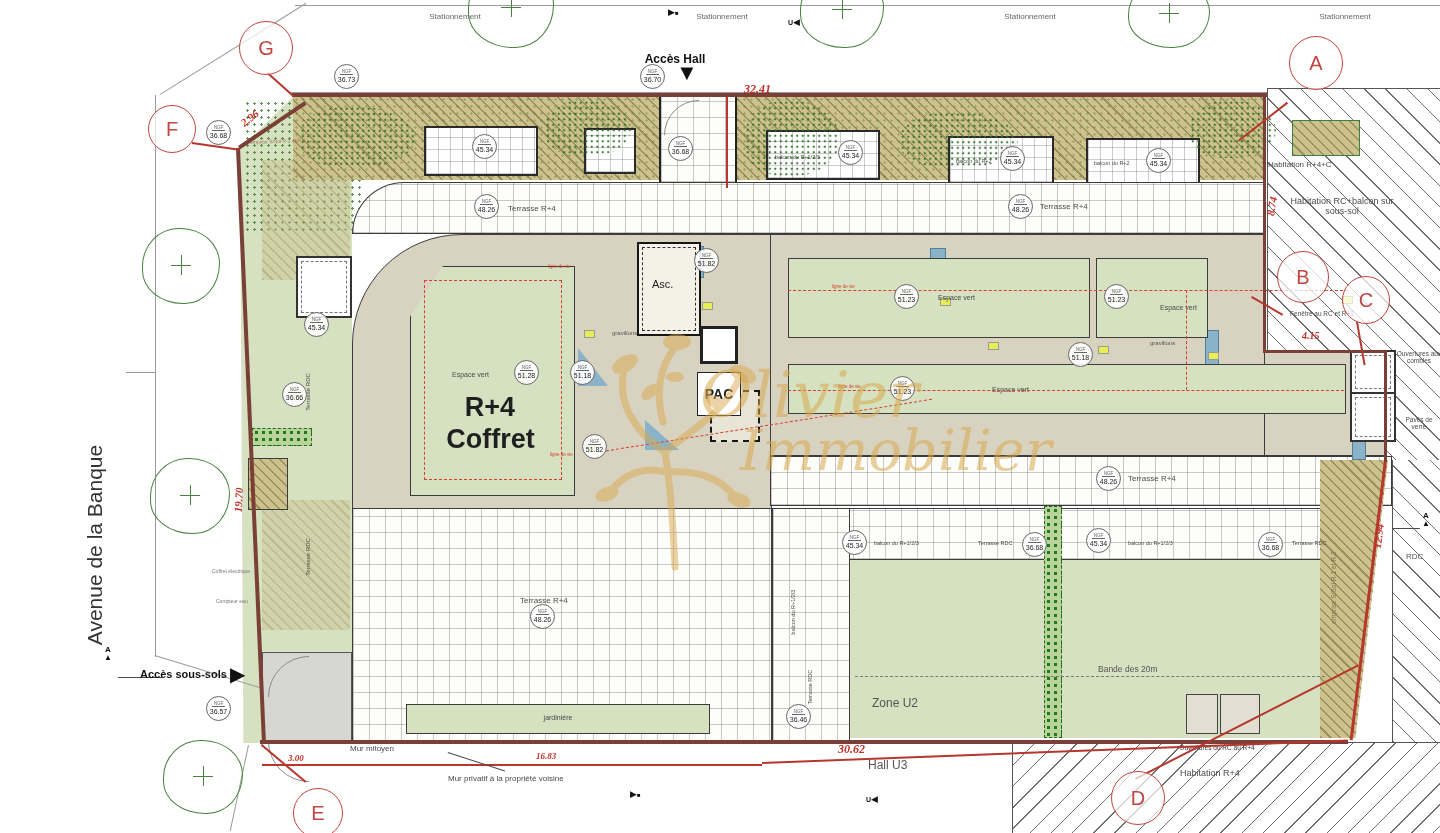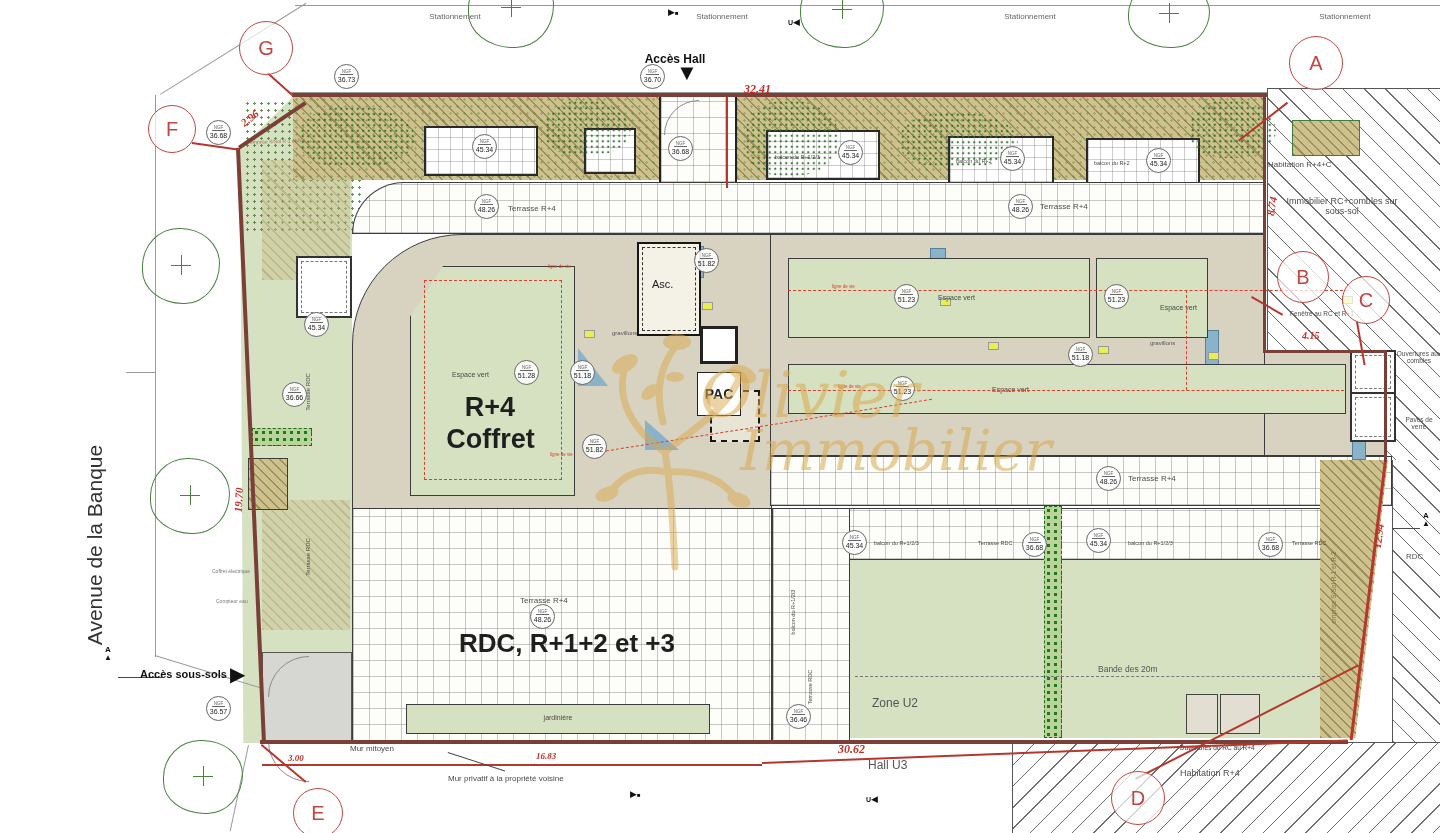--- a/index.html
+++ b/index.html
@@ -210,21 +210,20 @@
   <div class="lbl" style="left:978px;top:540px;font-size:5.5px">Terrasse RDC</div>
   <div class="lbl" style="left:1128px;top:540px;font-size:5.5px">balcon du R+1/2/3</div>
   <div class="lbl" style="left:1292px;top:540px;font-size:5.5px">Terrasse RDC</div>
 
   <div class="abs tile bld" style="left:772px;top:508px;width:78px;height:234px;z-index:3"></div>
   <div class="lbl c" style="left:743px;top:609px;width:100px;font-size:5.5px;transform:rotate(-90deg)">balcon du R+1/2/3</div>
   <div class="lbl c" style="left:760px;top:684px;width:100px;font-size:5.5px;transform:rotate(-90deg)">Terrasse RDC</div>
 
   <div class="abs tile bld" style="left:352px;top:508px;width:420px;height:234px;z-index:3"></div>
   <div class="lbl" style="left:520px;top:596px;font-size:8px">Terrasse R+4</div>
-  <div class="big" style="left:372px;top:628px;width:390px;font-size:26px;text-align:center">RDC, R+1+2 et +3</div>
   <div class="abs greenA bld" style="left:406px;top:704px;width:304px;height:30px;z-index:4"></div>
   <div class="lbl c" style="left:406px;top:714px;width:304px;font-size:7px">jardinière</div>
 
   <div class="abs" style="left:262px;top:652px;width:90px;height:90px;background:#d6d6d2;border:1.5px solid #555;z-index:3"></div>
   <div class="qarc" style="left:268px;top:656px;width:80px;height:80px"></div>
   <div class="qarc" style="left:268px;top:700px;width:80px;height:80px;transform:rotate(-90deg)"></div>
 
   <div class="abs greenA" style="left:846px;top:558px;width:496px;height:180px;border-top:1.5px solid #3c3c3c;z-index:2"></div>
   <div class="hedge" style="left:1044px;top:506px;width:16px;height:230px"></div>
   <div class="abs" style="left:855px;top:676px;width:470px;border-top:1.2px dashed #777;z-index:4"></div>
@@ -235,21 +234,21 @@
   <div class="vbox" style="left:1220px;top:694px;width:38px;height:38px"></div>
   <div class="lbl c" style="left:1162px;top:744px;width:110px;font-size:6.5px;white-space:normal;line-height:7px;color:#333">Ouvertures du RC au R+4</div>
 
   <div class="abs hatchk" style="left:1320px;top:460px;width:68px;height:278px;clip-path:polygon(0 0,100% 0,52% 100%,0 100%);z-index:3"></div>
   <div class="lbl c" style="left:1278px;top:584px;width:110px;font-size:6.5px;color:#7c6c48;transform:rotate(-90deg)">emprise S/Sol R-1 et R-2</div>
   <div class="redl" style="left:1384px;top:460px;width:2.5px;height:282px;transform:rotate(7deg);transform-origin:top left;z-index:5"></div>
 
   <div class="abs hatchn1" style="left:1267px;top:88px;width:173px;height:372px;border-left:1px solid #555;border-top:1px solid #555;z-index:1"></div>
   <div class="abs hatchk" style="left:1292px;top:120px;width:68px;height:36px;border:1.5px solid #3f7d3f;z-index:2"></div>
   <div class="lbl" style="left:1268px;top:160px;font-size:8px">Habitation R+4+C</div>
-  <div class="lbl c" style="left:1284px;top:196px;width:116px;font-size:9px;white-space:normal;line-height:10px">Immobilier RC+combles sur sous-sol</div>
+  <div class="lbl c" style="left:1284px;top:196px;width:116px;font-size:9px;white-space:normal;line-height:10px">Habitation RC+balcon sur sous-sol</div>
   <div class="lbl c" style="left:1286px;top:310px;width:72px;font-size:6.5px;white-space:normal;line-height:7px">Fenêtre au RC et R+1</div>
   <div class="win" style="left:1350px;top:350px;width:42px;height:40px">
       <span class="in"></span>
     </div>
   <div class="win" style="left:1350px;top:392px;width:42px;height:46px">
       <span class="in"></span>
     </div>
   <div class="lbl c" style="left:1396px;top:350px;width:46px;font-size:6.5px;white-space:normal;line-height:7px">Ouvertures aux combles</div>
   <div class="lbl c" style="left:1398px;top:416px;width:42px;font-size:6.5px;white-space:normal;line-height:7px">Pavés de verre</div>
   <div class="abs hatchn1" style="left:1392px;top:460px;width:48px;height:282px;border-left:1px solid #555;z-index:1"></div>

